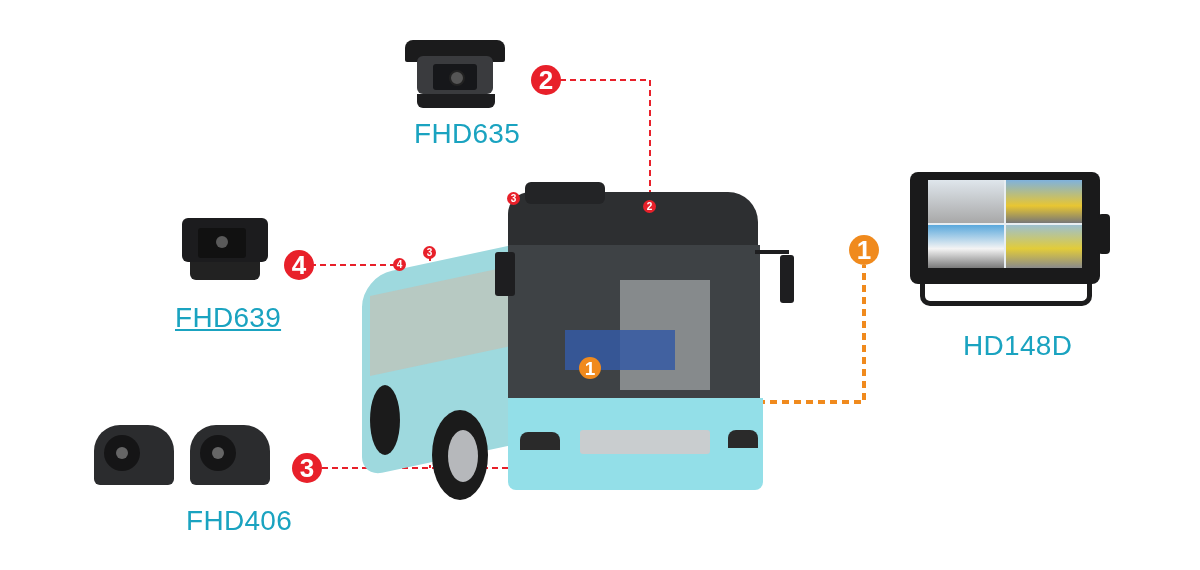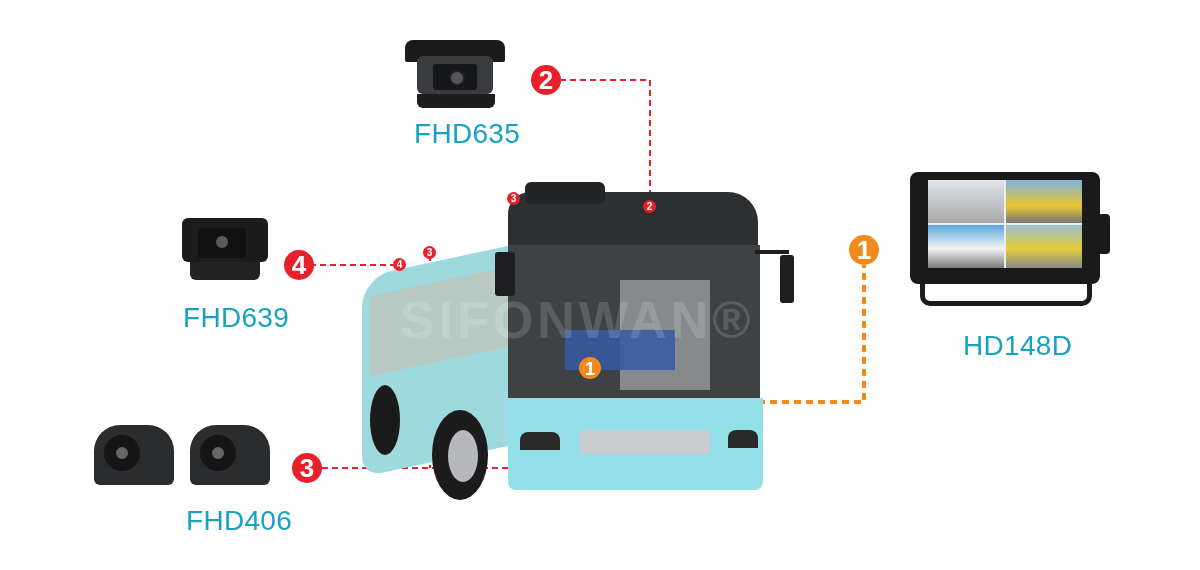--- a/index.html
+++ b/index.html
@@ -37,21 +37,21 @@
   <div class="abs" style="left:14px;top:54px;width:78px;height:14px;background:#1d1d1f;border-radius:0 0 6px 6px;"></div>
 </div>
 <div class="label" style="left:414px;top:118px;">FHD635</div>
 
 <div class="abs" style="left:182px;top:218px;width:86px;height:66px;">
   <div class="abs" style="left:0;top:0;width:86px;height:44px;background:#1c1c1e;border-radius:6px;"></div>
   <div class="abs" style="left:16px;top:10px;width:48px;height:30px;background:#111;border-radius:3px;"></div>
   <div class="abs" style="left:34px;top:18px;width:12px;height:12px;background:#5a5a5a;border-radius:50%;"></div>
   <div class="abs" style="left:8px;top:44px;width:70px;height:18px;background:#222;border-radius:0 0 6px 6px;"></div>
 </div>
-<div class="label" style="left:183px;top:302px;">FHD639</div>
+<div class="label" style="left:175px;top:302px;text-decoration:underline;">FHD639</div>
 
 <div class="abs" style="left:94px;top:425px;width:80px;height:60px;background:#2b2c2e;border-radius:26px 26px 6px 6px;">
   <div class="abs" style="left:10px;top:10px;width:36px;height:36px;background:#151516;border-radius:50%;"></div>
   <div class="abs" style="left:22px;top:22px;width:12px;height:12px;background:#666;border-radius:50%;"></div>
 </div>
 <div class="abs" style="left:190px;top:425px;width:80px;height:60px;background:#2b2c2e;border-radius:26px 26px 6px 6px;">
   <div class="abs" style="left:10px;top:10px;width:36px;height:36px;background:#151516;border-radius:50%;"></div>
   <div class="abs" style="left:22px;top:22px;width:12px;height:12px;background:#666;border-radius:50%;"></div>
 </div>
 <div class="label" style="left:186px;top:505px;">FHD406</div>
@@ -87,21 +87,20 @@
   <div class="abs" style="left:368px;top:250px;width:30px;height:18px;background:#2a2a2a;border-radius:8px 8px 0 0;"></div>
 
   <div class="abs" style="left:72px;top:230px;width:56px;height:90px;background:#1b1b1b;border-radius:50%;"></div>
   <div class="abs" style="left:88px;top:250px;width:30px;height:52px;background:#b6b8bb;border-radius:50%;"></div>
   <div class="abs" style="left:10px;top:205px;width:30px;height:70px;background:#1b1b1b;border-radius:50%;"></div>
 
   <div class="abs" style="left:135px;top:72px;width:20px;height:44px;background:#1e1e20;border-radius:3px;"></div>
   <div class="abs" style="left:420px;top:75px;width:14px;height:48px;background:#1e1e20;border-radius:3px;"></div>
   <div class="abs" style="left:395px;top:70px;width:34px;height:4px;background:#1e1e20;"></div>
 
-  <div class="abs" style="left:40px;top:110px;font-size:52px;font-weight:bold;color:#ffffff;opacity:0.15;letter-spacing:4px;">SIFONWAN®</div>
 </div>
 
 <div class="badge red big" style="left:531px;top:65px;">2</div>
 <div class="badge red big" style="left:284px;top:250px;">4</div>
 <div class="badge red big" style="left:292px;top:453px;">3</div>
 <div class="badge orange big" style="left:849px;top:235px;">1</div>
 
 <div class="badge red small" style="left:643px;top:200px;">2</div>
 <div class="badge red small" style="left:507px;top:192px;">3</div>
 <div class="badge red small" style="left:423px;top:246px;">3</div>

